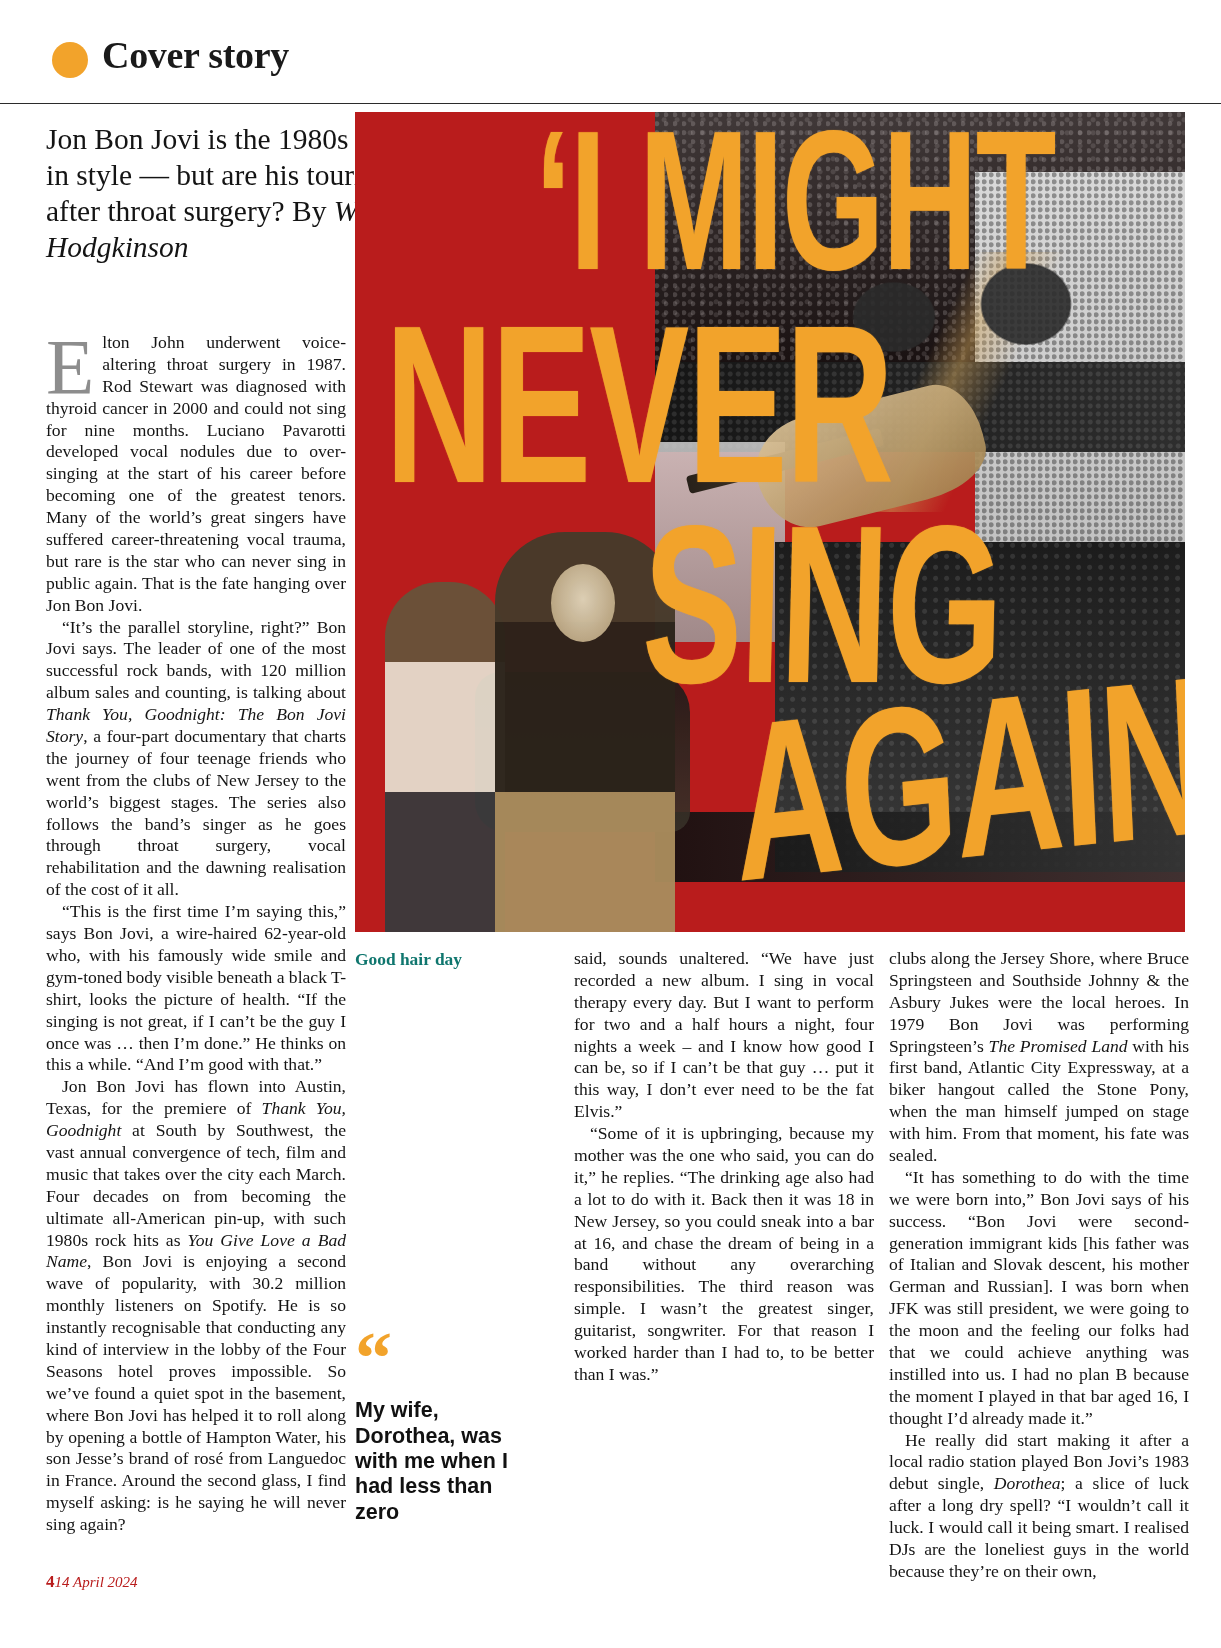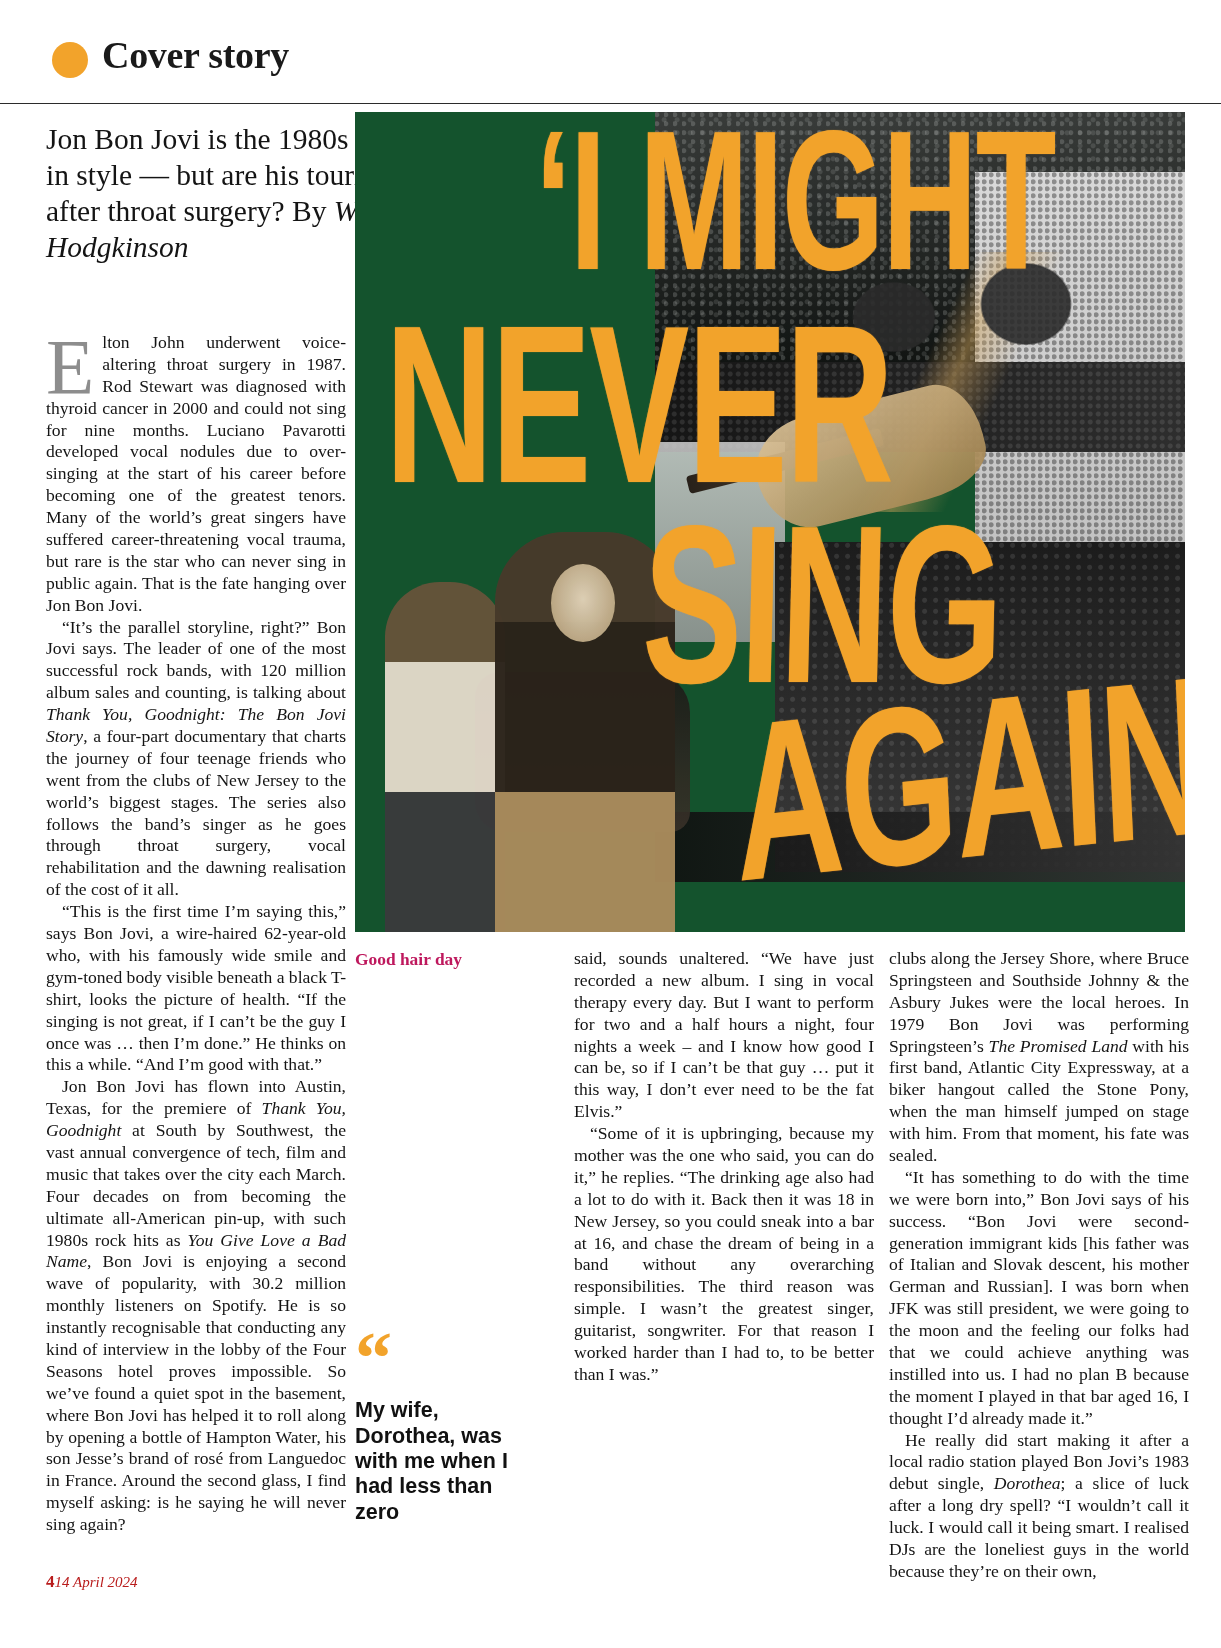--- a/index.html
+++ b/index.html
@@ -53,21 +53,21 @@
     color: #141414;
   }
   .deck em { font-style: italic; }
 
   
   .art {
     position: absolute;
     left: 355px; top: 112px;
     width: 830px; height: 820px;
     overflow: hidden;
-    background: #14532d;
+    background: #b91c1c;
   }
   
   .art .panel {
     position: absolute;
     background-repeat: repeat;
   }
   .p-topdark {
     left: 300px; top: 0px; width: 530px; height: 250px;
     background:
       radial-gradient(circle at 20% 30%, rgba(255,255,255,.18) 0 2px, transparent 3px),
@@ -205,21 +205,21 @@
     font-weight: normal;
   }
 
   
   .caption {
     font-size: 17.4px;
     line-height: 1.3;
     text-align: left;
     color: #2a2a2a;
   }
-  .caption b { color:#be185d; }
+  .caption b { color:#0f766e; }
 
   
   .pullquote {
     position: absolute;
     left: 355px; top: 1336px;
     width: 175px;
   }
   .pq-mark {
     font-family: "Liberation Serif", serif;
     font-size: 74px;

